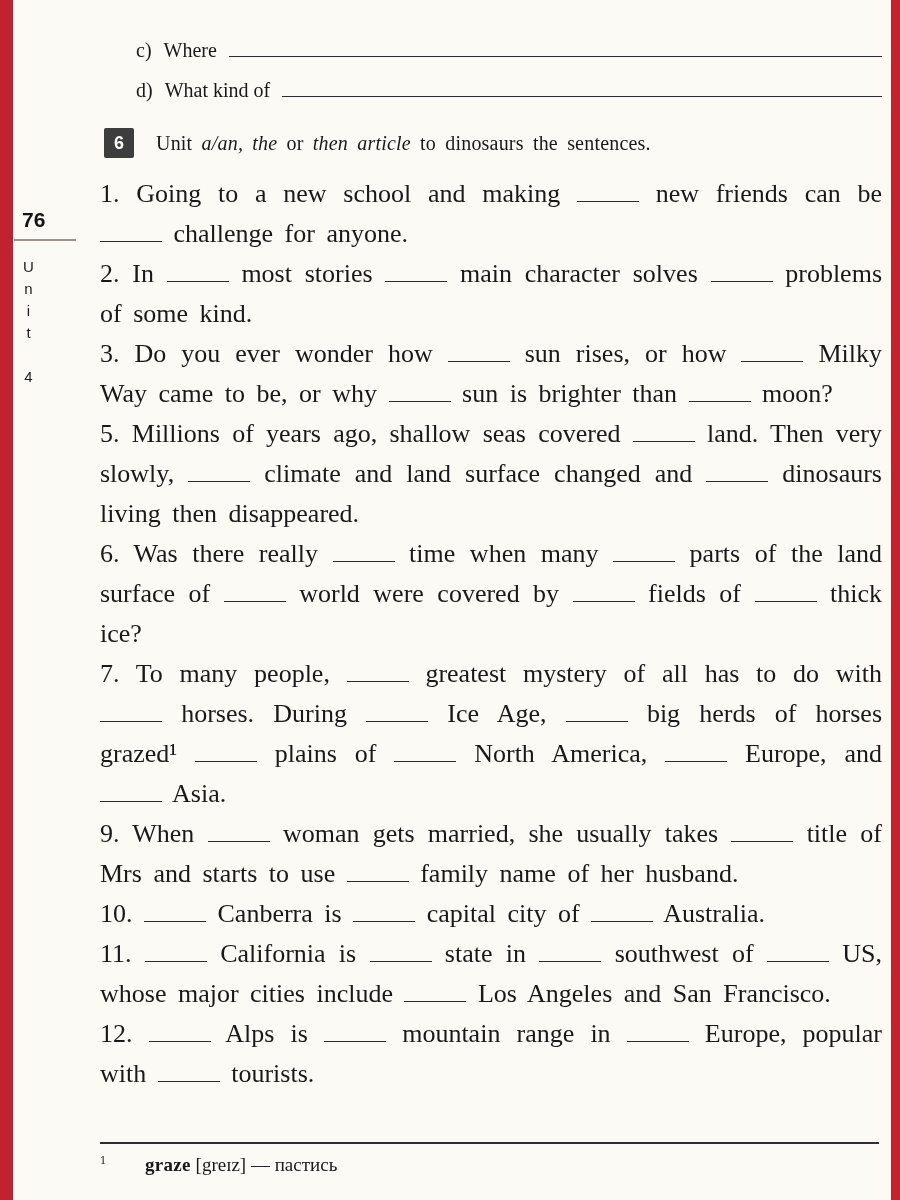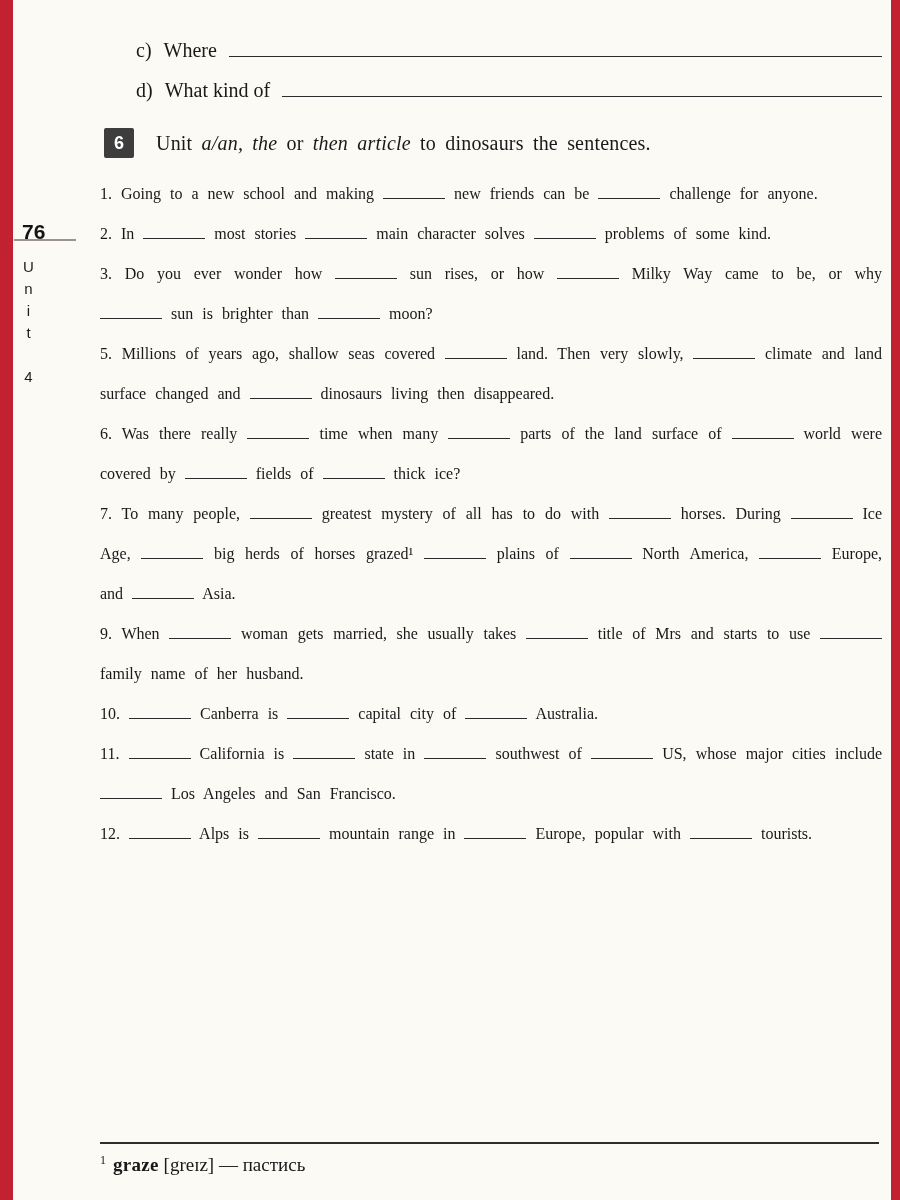--- a/index.html
+++ b/index.html
@@ -12,21 +12,21 @@
     background: #fbfaf5;
     overflow: hidden;
     color: #191919;
   }
 
   .edge { position: absolute; top: 0; bottom: 0; background: #c22130; z-index: 6; }
   .edge-left  { left: 0;  width: 13px; }
   .edge-right { right: 0; width: 9px; }
 
   .margin-number {
-    position: absolute; left: 22px; top: 220px;
+    position: absolute; left: 22px; top: 208px;
     font-family: "Liberation Sans", sans-serif;
     font-weight: bold; font-size: 21px; color: #141414;
   }
   .margin-rule {
     position: absolute; left: 14px; top: 239px; width: 62px;
     border-top: 2px solid #9a948c;
   }
   .unit-label {
     position: absolute; left: 20px; top: 258px;
     writing-mode: vertical-rl; text-orientation: upright;
@@ -56,37 +56,37 @@
   .badge {
     width: 30px; height: 30px; background: #3d3d3d; color: #ffffff;
     font-family: "Liberation Sans", sans-serif; font-weight: bold; font-size: 18px;
     display: flex; align-items: center; justify-content: center;
     margin-right: 22px; border-radius: 2px; flex: 0 0 auto;
   }
   .instruction { font-size: 20px; word-spacing: 4px; letter-spacing: 0.2px; }
 
   .sentence-list { margin-top: 6px; }
   .sentence {
-    font-size: 16px; line-height: 40px;
+    font-size: 26px; line-height: 40px;
     text-align: justify; word-spacing: 5px;
   }
   .blank {
     display: inline-block; width: 62px; height: 0.75em;
     border-bottom: 1.5px solid #2b2b2b;
   }
 
   .footnote-block {
     position: absolute; left: 0; right: 9px; top: 1138px; bottom: 0;
     background: #fbfaf5; z-index: 3;
     padding-left: 100px; padding-right: 12px;
   }
   .footnote-rule { border-top: 2px solid #2e2e2e; margin-top: 4px; }
   .footnote { font-size: 19px; margin-top: 9px; }
   .footnote sup { font-size: 12px; margin-right: 7px; }
-  .footnote b { letter-spacing: 0.3px; }
+  .footnote b { letter-spacing: 0.3px; margin-left: 32px; }
 </style>
 </head>
 <body>
 
 <div class="page">
 
   <div class="edge edge-left"></div>
   <div class="edge edge-right"></div>
 
   <div class="margin-number">76</div>

